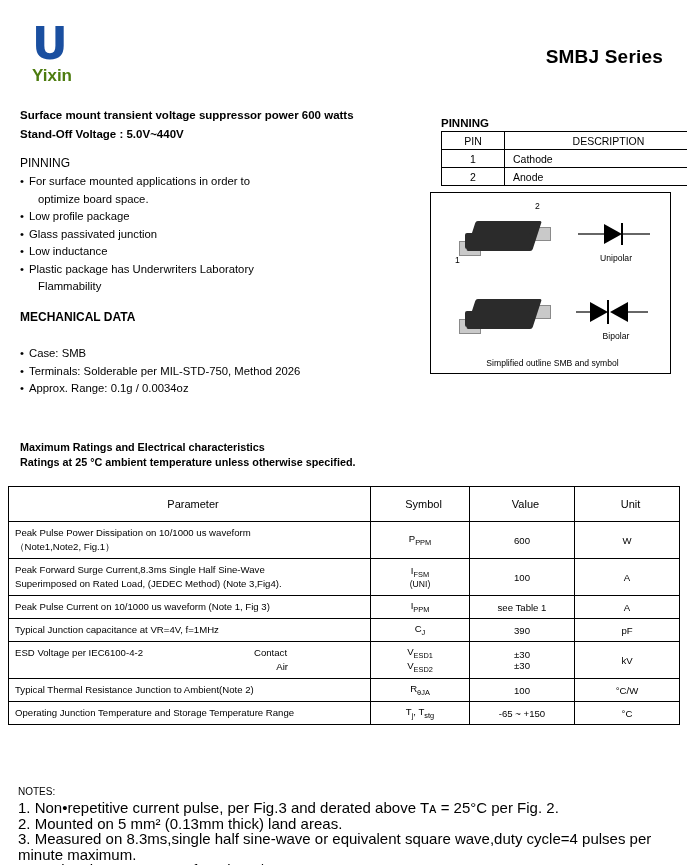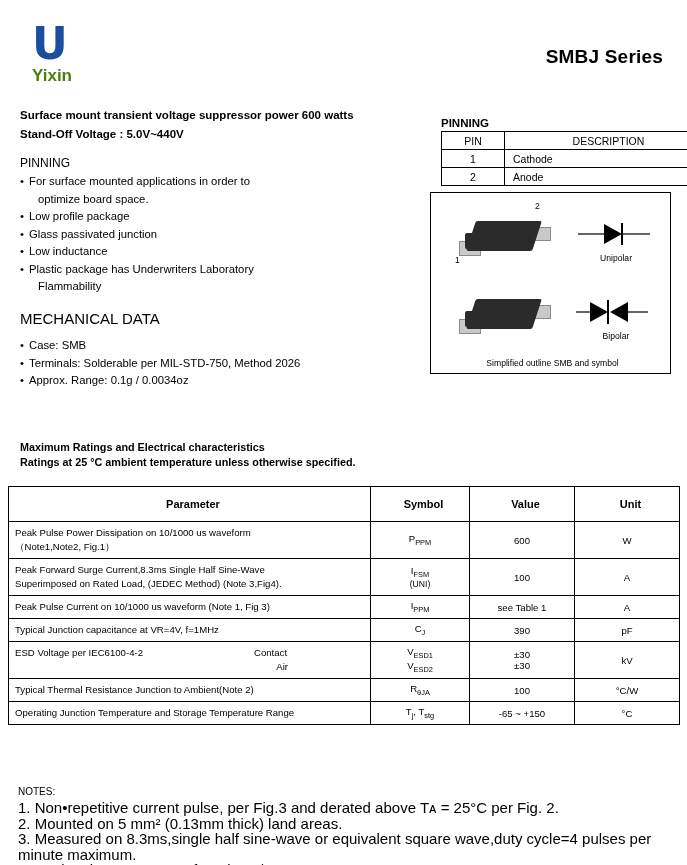--- a/index.html
+++ b/index.html
@@ -22,21 +22,21 @@
 
   
   .lead{position:absolute;left:20px;top:106px;width:400px;}
   .lead-line{font-size:11.5px;font-weight:bold;line-height:19px;}
   .sect-title{font-size:12px;margin-top:12px;margin-bottom:3px;}
   .feature-list{margin:0;padding:0;list-style:none;}
   .feature-list li{font-size:11.3px;line-height:17.5px;padding-left:9px;position:relative;}
   .feature-list li .bullet{position:absolute;left:0;top:0;}
   .feature-list li .indent{display:block;padding-left:9px;}
   .mech{position:absolute;left:20px;top:310px;width:400px;}
-  .mech-title{font-size:15px;font-weight:normal;margin-bottom:10px;}
+  .mech-title{font-size:12px;font-weight:bold;margin-bottom:21px;}
   .mech-list{margin:0;padding:0;list-style:none;}
   .mech-list li{font-size:11.3px;line-height:17.5px;padding-left:9px;position:relative;}
   .mech-list li .bullet{position:absolute;left:0;top:0;}
 
   
   .pinning-label{position:absolute;left:441px;top:117px;font-size:11.5px;font-weight:bold;}
   table.pinning{position:absolute;left:441px;top:131px;width:272px;border-collapse:collapse;}
   table.pinning th, table.pinning td{border:1px solid #000;font-size:10.5px;font-weight:normal;height:17px;padding:0 4px;}
   table.pinning th{text-align:center;}
   table.pinning td.pin{width:54px;text-align:center;}
@@ -51,21 +51,21 @@
   .smb-body{position:absolute;background:#2b2b2b;border-radius:2px;}
   .smb-lead{position:absolute;background:#c9c9c9;border:1px solid #8a8a8a;}
   .pin-num{position:absolute;font-size:8.6px;}
 
   
   .ratings-head{position:absolute;left:20px;top:440px;width:500px;}
   .ratings-head div{font-size:10.8px;font-weight:bold;line-height:15px;}
 
   table.specs{position:absolute;left:8px;top:486px;width:671px;border-collapse:collapse;table-layout:fixed;}
   table.specs th, table.specs td{border:1px solid #000;font-size:9.6px;padding:4px 6px;vertical-align:middle;}
-  table.specs th{font-size:11px;font-weight:bold;text-align:center;height:26px;padding-left:13px;}
+  table.specs th{font-size:11px;font-weight:normal;text-align:center;height:26px;padding-left:13px;}
   table.specs td.param{text-align:left;line-height:14px;}
   table.specs td.ctr{text-align:center;}
   .sub{font-size:7.4px;vertical-align:sub;}
 
   
   .notes{position:absolute;left:18px;top:786px;width:650px;}
   .notes-title{font-size:10px;margin-bottom:3px;}
   .notes p{margin:0;font-size:15px;line-height:15.6px;}
 </style>
 </head>

